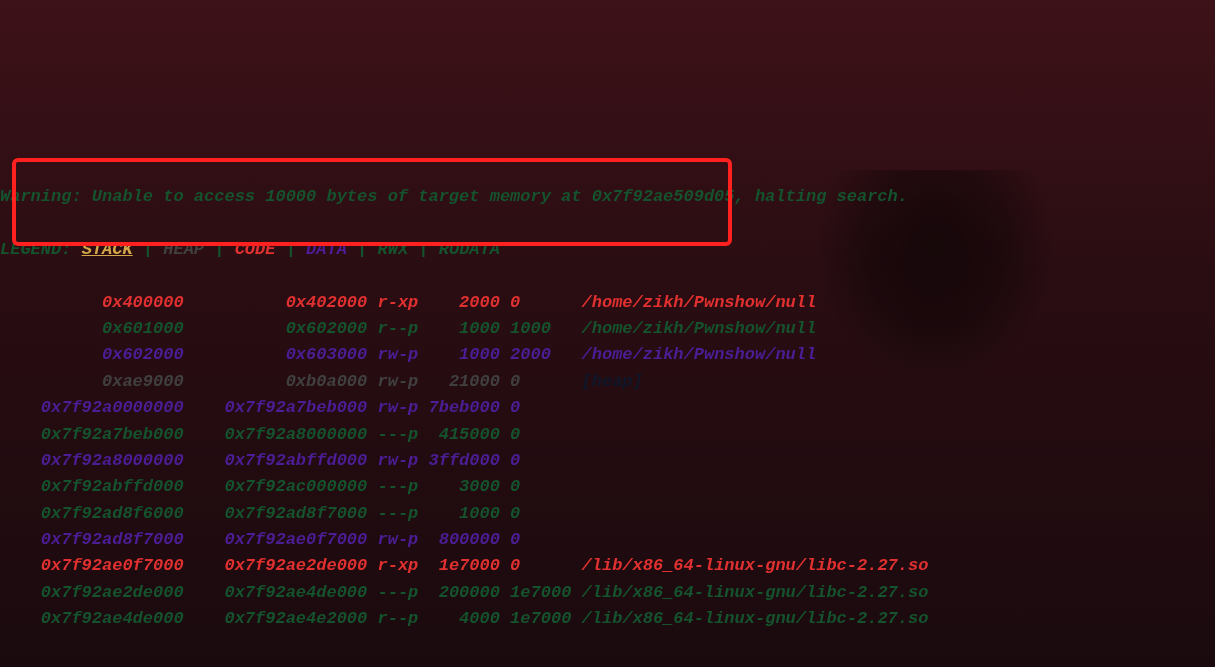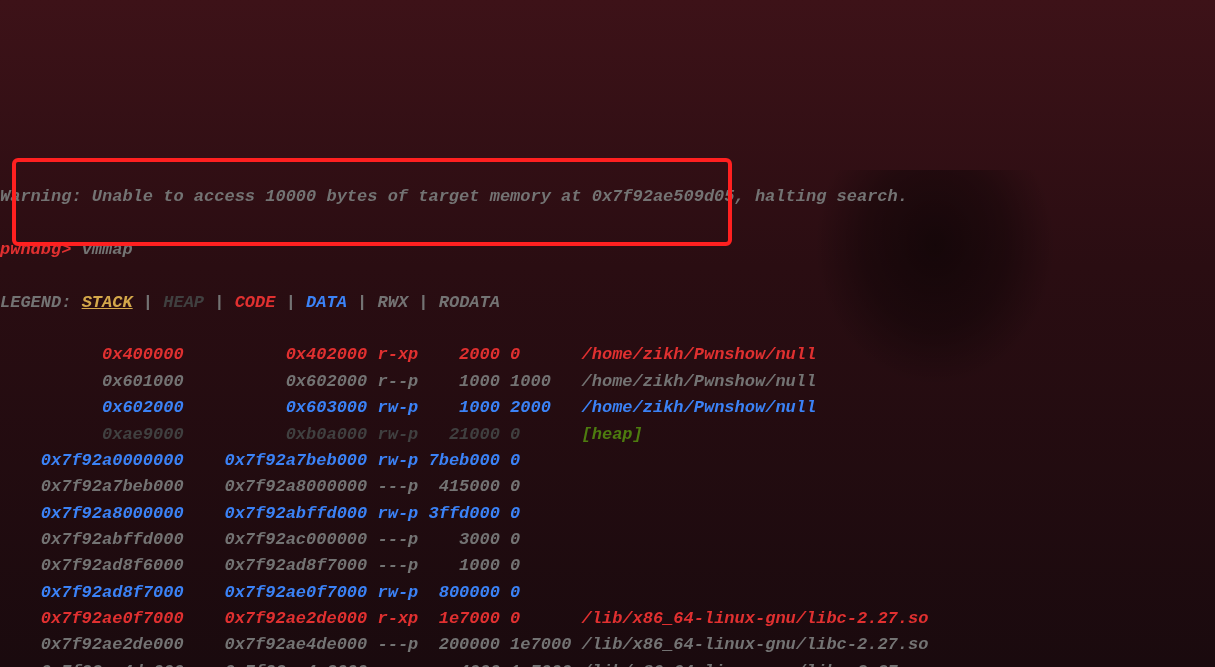--- a/index.html
+++ b/index.html
@@ -23,46 +23,45 @@
     position: absolute;
     right: 140px;
     top: 170px;
     width: 280px;
     height: 500px;
     background: radial-gradient(ellipse 120px 140px at 50% 15%, rgba(0,0,0,0.5) 0%, rgba(0,0,0,0.3) 60%, transparent 100%);
     pointer-events: none;
     z-index: 0;
   }
   .content { position: relative; z-index: 1; }
-  .white { color: #737373; }
+  .white { color: #14532d; }
   .red { color: #e03030; }
-  .purple { color: #3b82f6; }
+  .purple { color: #4c1d95; }
   .yellow { color: #d4a84a; text-decoration: underline; }
   .blue { color: #404040; }
-  .cyan { color: #4d7c0f; font-family: Liberation Mono, monospace; }
+  .cyan { color: #0f172a; font-family: Liberation Mono, monospace; }
   .underline { }
   .highlight-box {
     position: absolute;
     border: 4px solid #ff2020;
     border-radius: 6px;
     pointer-events: none;
     z-index: 2;
   }
   .row { display: block; }
 </style>
 </head>
 <body>
 
 
 
 <div class="silhouette"></div>
 
 <div class="content">
 <span class="row white">Warning: Unable to access 10000 bytes of target memory at 0x7f92ae509d05, halting search.</span>
-<span class="row"><span class="red">pwndbg&gt;</span> <span class="white">vmmap</span></span>
 <span class="row"><span class="white">LEGEND:</span> <span class="yellow">STACK</span><span class="white"> | </span><span class="blue">HEAP</span><span class="white"> | </span><span class="red">CODE</span><span class="white"> | </span><span class="purple">DATA</span><span class="white"> | </span><span class="white underline">RWX</span><span class="white"> | </span><span class="white">RODATA</span></span>
 <div id="vmmap-rows"><span class="row"><span class="red">          0x400000</span><span class="red">          0x402000</span><span class="red"> r-xp</span><span class="red">    2000</span><span class="red"> 0     </span><span class="red"> /home/zikh/Pwnshow/null</span></span><span class="row"><span class="white">          0x601000</span><span class="white">          0x602000</span><span class="white"> r--p</span><span class="white">    1000</span><span class="white"> 1000  </span><span class="white"> /home/zikh/Pwnshow/null</span></span><span class="row"><span class="purple">          0x602000</span><span class="purple">          0x603000</span><span class="purple"> rw-p</span><span class="purple">    1000</span><span class="purple"> 2000  </span><span class="purple"> /home/zikh/Pwnshow/null</span></span><span class="row"><span class="blue">          0xae9000</span><span class="blue">          0xb0a000</span><span class="blue"> rw-p</span><span class="blue">   21000</span><span class="blue"> 0     </span><span class="cyan"> [heap]</span></span><span class="row"><span class="purple">    0x7f92a0000000</span><span class="purple">    0x7f92a7beb000</span><span class="purple"> rw-p</span><span class="purple"> 7beb000</span><span class="purple"> 0     </span></span><span class="row"><span class="white">    0x7f92a7beb000</span><span class="white">    0x7f92a8000000</span><span class="white"> ---p</span><span class="white">  415000</span><span class="white"> 0     </span></span><span class="row"><span class="purple">    0x7f92a8000000</span><span class="purple">    0x7f92abffd000</span><span class="purple"> rw-p</span><span class="purple"> 3ffd000</span><span class="purple"> 0     </span></span><span class="row"><span class="white">    0x7f92abffd000</span><span class="white">    0x7f92ac000000</span><span class="white"> ---p</span><span class="white">    3000</span><span class="white"> 0     </span></span><span class="row"><span class="white">    0x7f92ad8f6000</span><span class="white">    0x7f92ad8f7000</span><span class="white"> ---p</span><span class="white">    1000</span><span class="white"> 0     </span></span><span class="row"><span class="purple">    0x7f92ad8f7000</span><span class="purple">    0x7f92ae0f7000</span><span class="purple"> rw-p</span><span class="purple">  800000</span><span class="purple"> 0     </span></span><span class="row"><span class="red">    0x7f92ae0f7000</span><span class="red">    0x7f92ae2de000</span><span class="red"> r-xp</span><span class="red">  1e7000</span><span class="red"> 0     </span><span class="red"> /lib/x86_64-linux-gnu/libc-2.27.so</span></span><span class="row"><span class="white">    0x7f92ae2de000</span><span class="white">    0x7f92ae4de000</span><span class="white"> ---p</span><span class="white">  200000</span><span class="white"> 1e7000</span><span class="white"> /lib/x86_64-linux-gnu/libc-2.27.so</span></span><span class="row"><span class="white">    0x7f92ae4de000</span><span class="white">    0x7f92ae4e2000</span><span class="white"> r--p</span><span class="white">    4000</span><span class="white"> 1e7000</span><span class="white"> /lib/x86_64-linux-gnu/libc-2.27.so</span></span></div>
 </div>
 
 <div class="highlight-box" style="top: 158px; left: 12px; width: 720px; height: 88px;"></div>
 
 
 
 
 </body></html>

